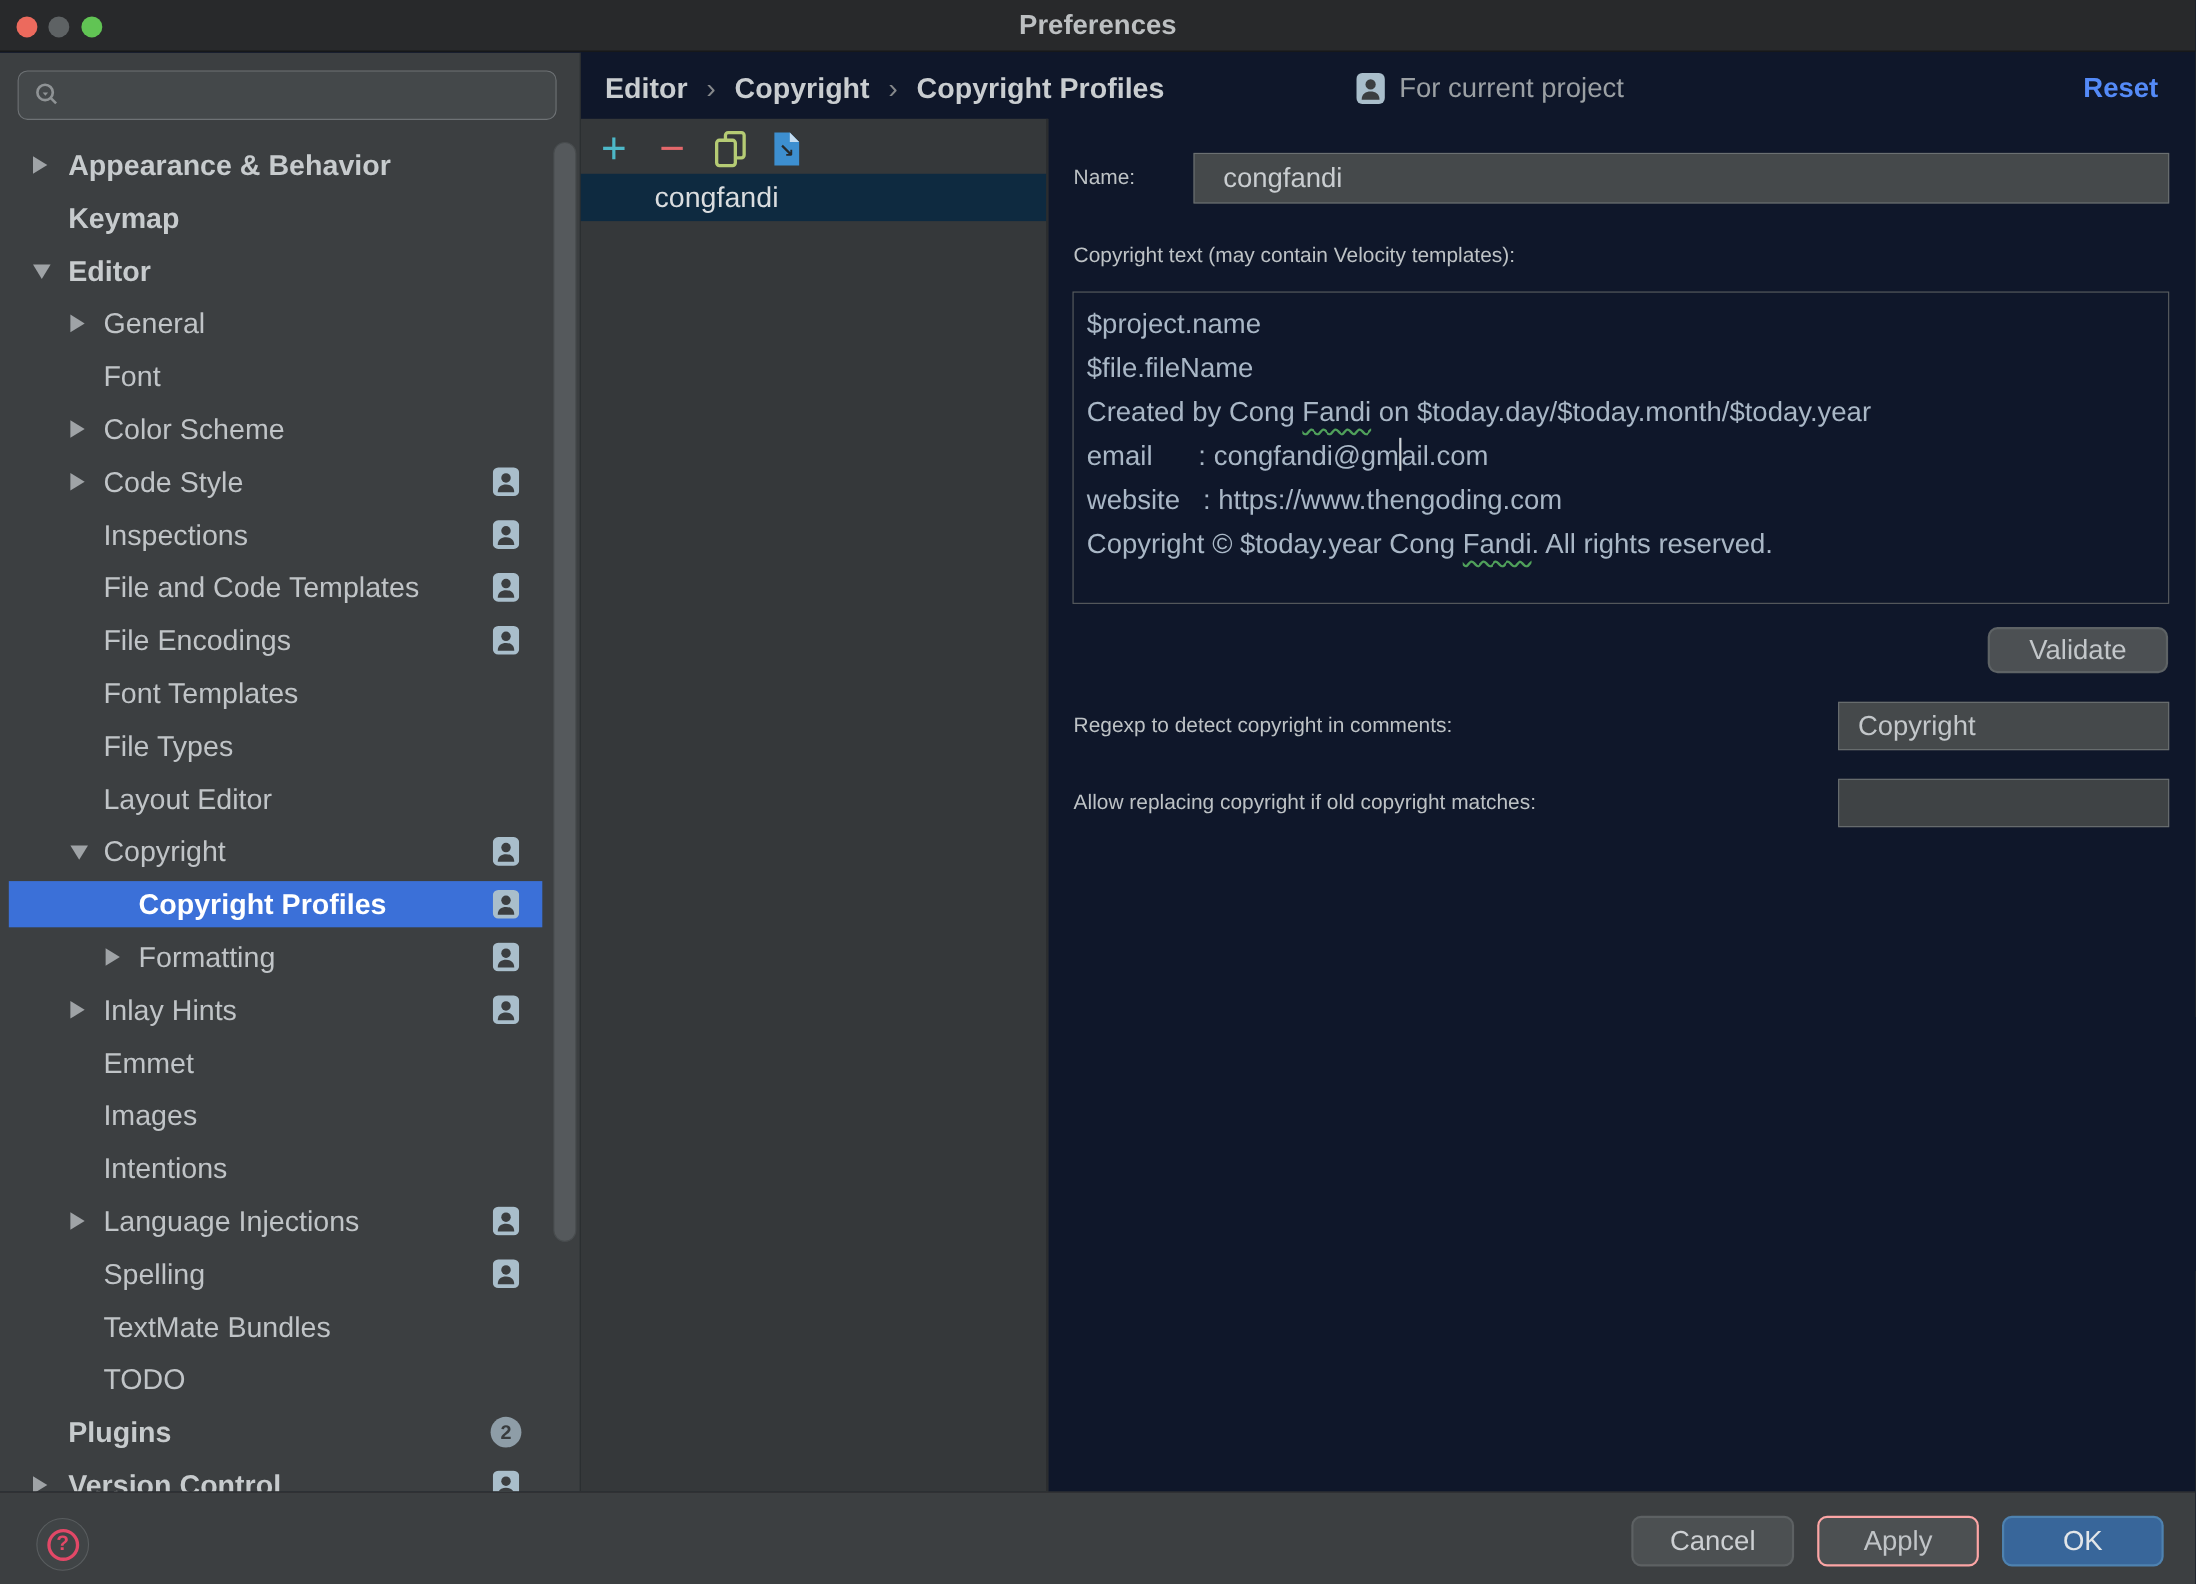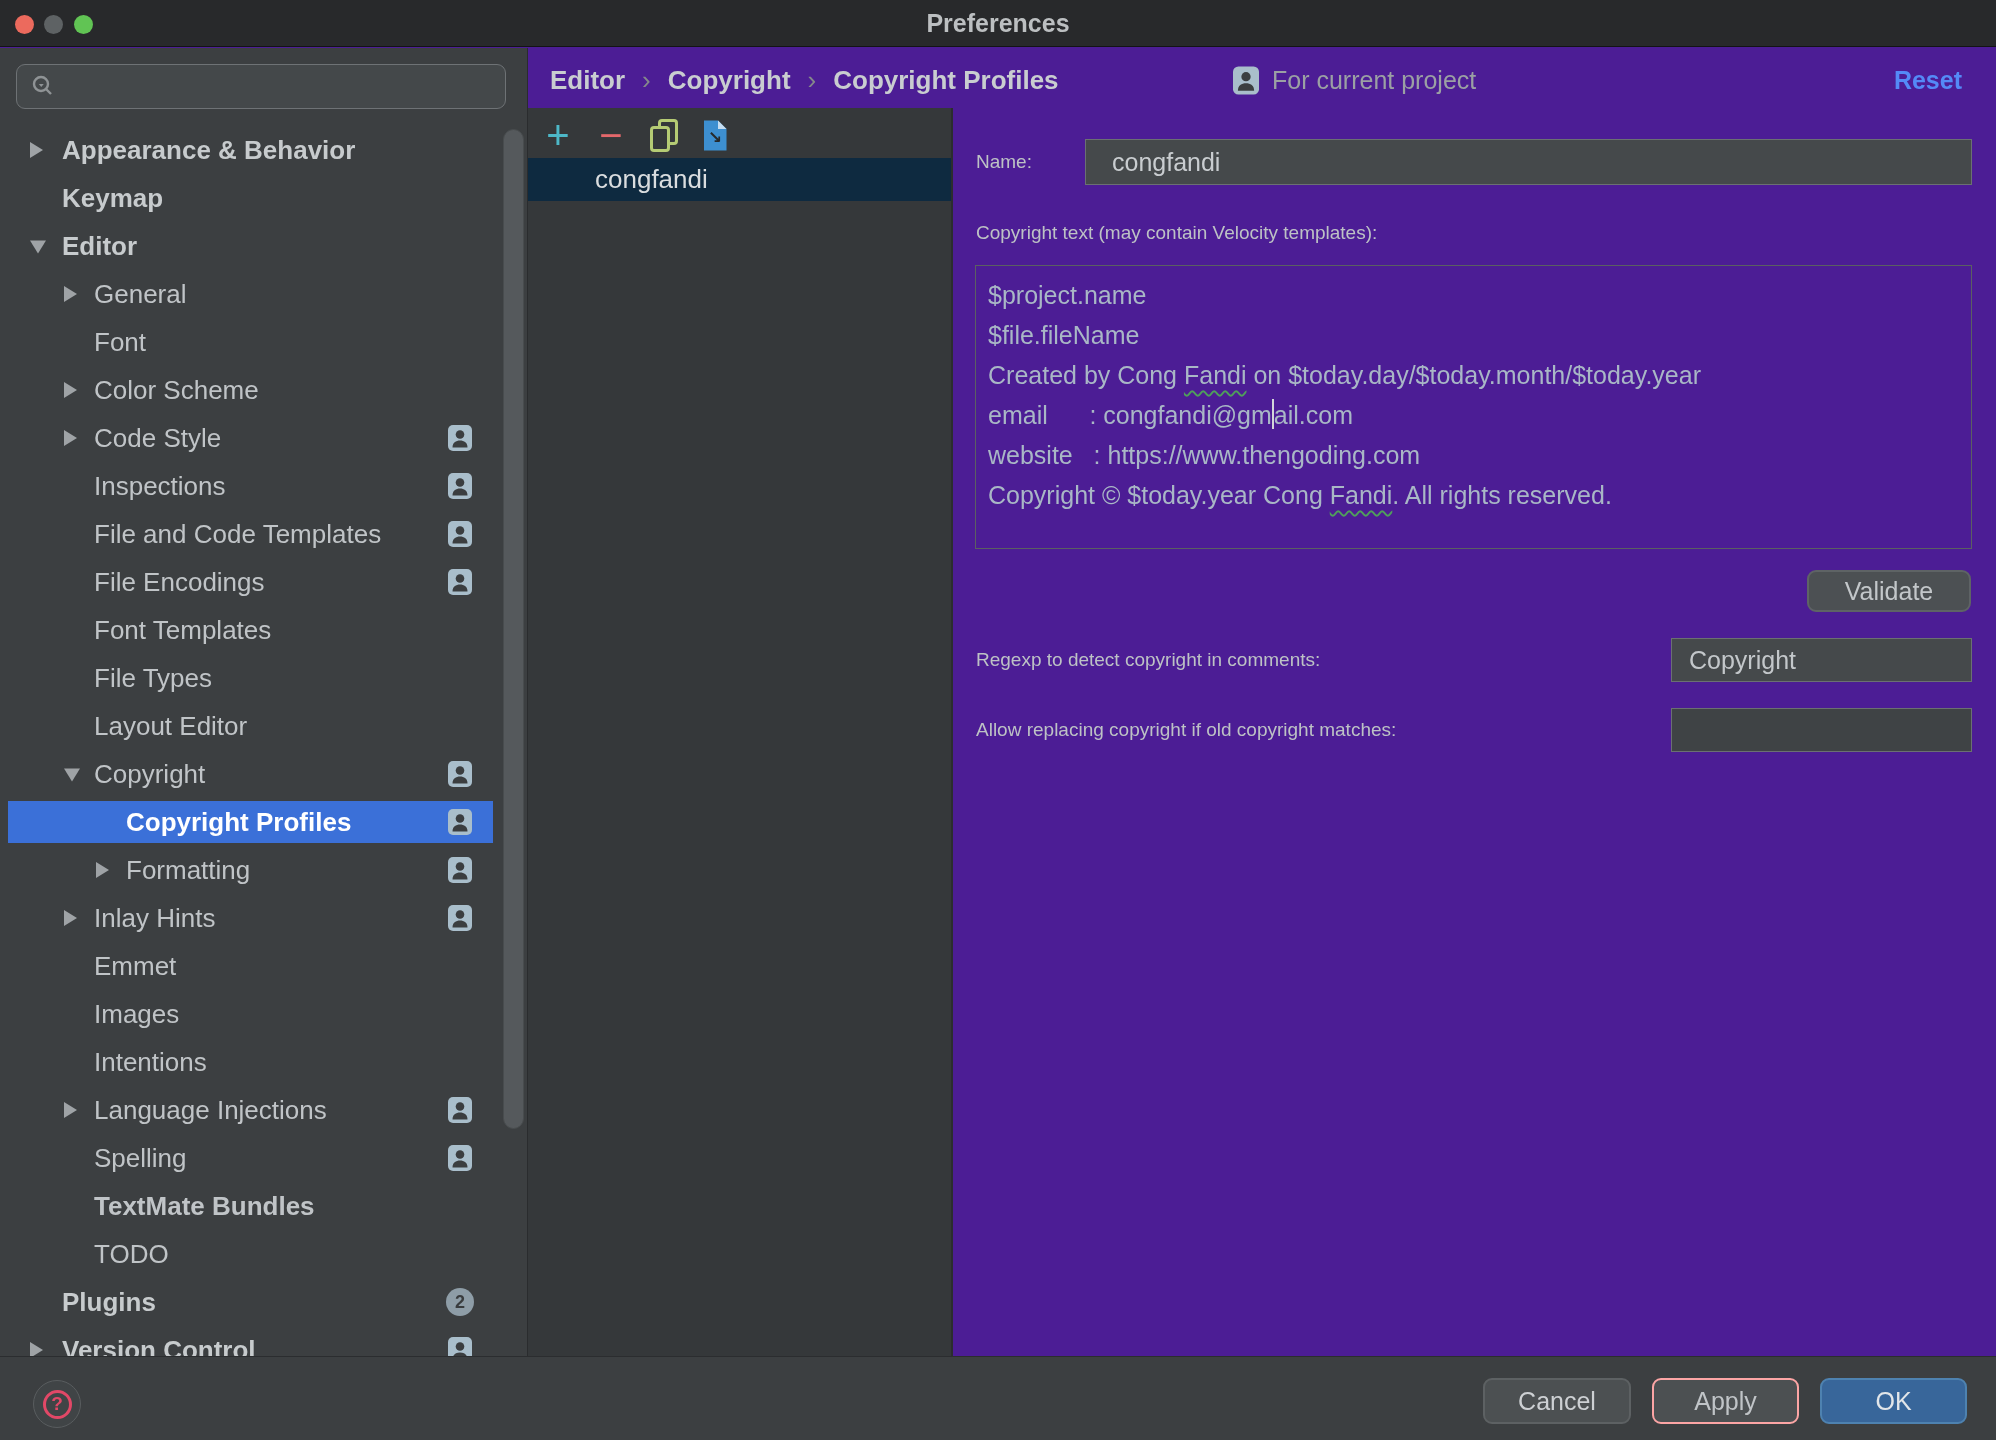--- a/index.html
+++ b/index.html
@@ -1,18 +1,18 @@
 <!DOCTYPE html>
 <html style="--sel-blue: #3B70D8; --list-sel: #0E2A40; --link-blue: #548AF7; --ok-blue: #38669A; --add-teal: #4DB8C8; --remove-red: #E4686B; --copy-green: #B5CB74; --squiggle: #4FA05A; --help-red: #E24867;"><head>
 <meta charset="utf-8">
 <style>
   html,body{margin:0;padding:0;background:#2b2d2f;}
   *{box-sizing:border-box;}
   .window{
-    position:relative;width:1996px;height:1440px;background:#4c1d95;overflow:hidden;
+    position:relative;width:1996px;height:1440px;background:#0f172a;overflow:hidden;
     font-family:"Liberation Sans","DejaVu Sans",sans-serif;color:#BFC3C6;
   }
   
   .titlebar{position:absolute;left:0;top:0;width:1996px;height:47px;background:#28292B;border-bottom:1px solid #131415;}
   .tl-btn{position:absolute;top:15px;width:19px;height:19px;border-radius:50%;}
   .tl-red{left:15px;background:#EC6A5D;}
   .tl-gray{left:44px;background:#5E6264;}
   .tl-green{left:74px;background:#61C454;}
   .win-title{position:absolute;left:0;right:0;top:0;height:47px;line-height:47px;text-align:center;font-size:25px;font-weight:600;color:#BCBFC1;}
   
@@ -217,21 +217,21 @@
         </div>
         <div class="tree-row">
           <span class="tree-label" style="left: 94px;">Spelling</span>
           <span class="badge-user"><svg width="24" height="27" viewBox="0 0 24 26">
               <rect x="0" y="0" width="24" height="26" rx="5" fill="#A9BECB"></rect>
               <circle cx="12" cy="9.5" r="4.3" fill="#3B3E40"></circle>
               <path d="M4.5 22.5 c0 -5 3.4 -7 7.5 -7 s7.5 2 7.5 7 z" fill="#3B3E40"></path>
             </svg></span>
         </div>
         <div class="tree-row">
-          <span class="tree-label" style="left: 94px; font-weight: bold;">TextMate Bundles</span>
+          <span class="tree-label" style="left: 94px;">TextMate Bundles</span>
         </div>
         <div class="tree-row">
           <span class="tree-label" style="left: 94px;">TODO</span>
         </div>
         <div class="tree-row">
           <span class="tree-label bold" style="left: 62px;">Plugins</span>
           <span class="badge-count">2</span>
         </div>
         <div class="tree-row">
           <span class="arw right" style="left: 30px;"></span>

